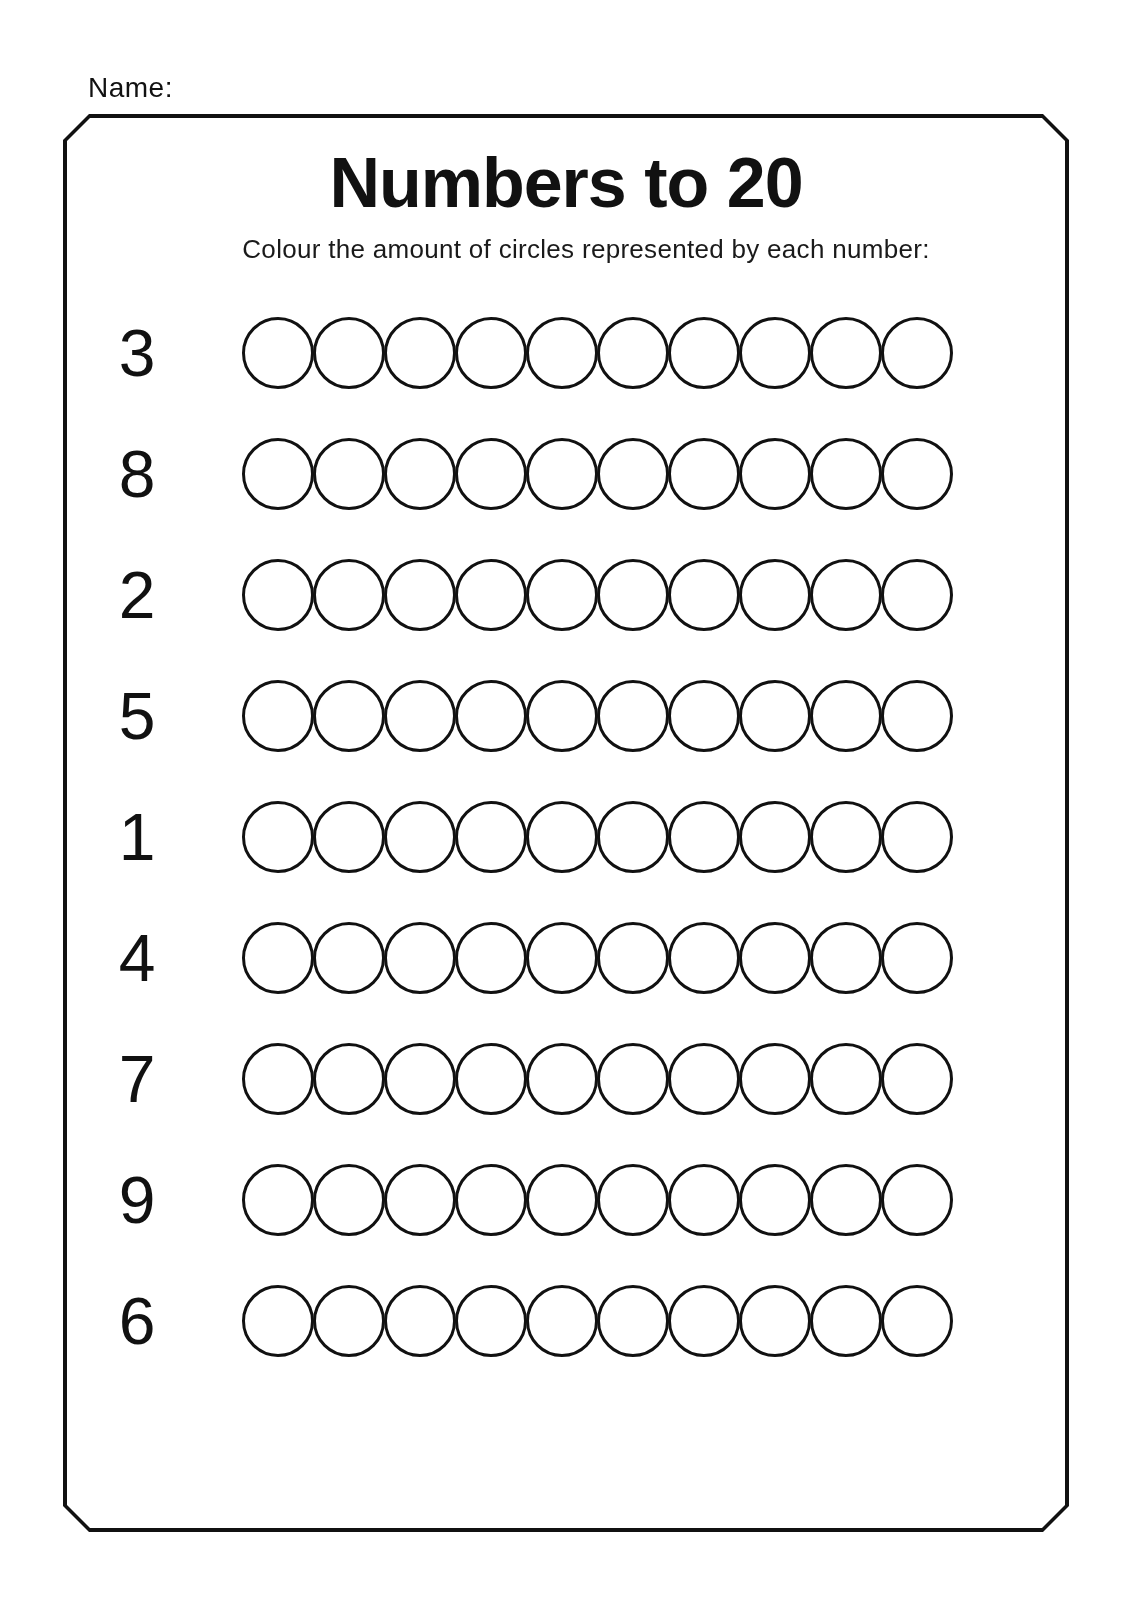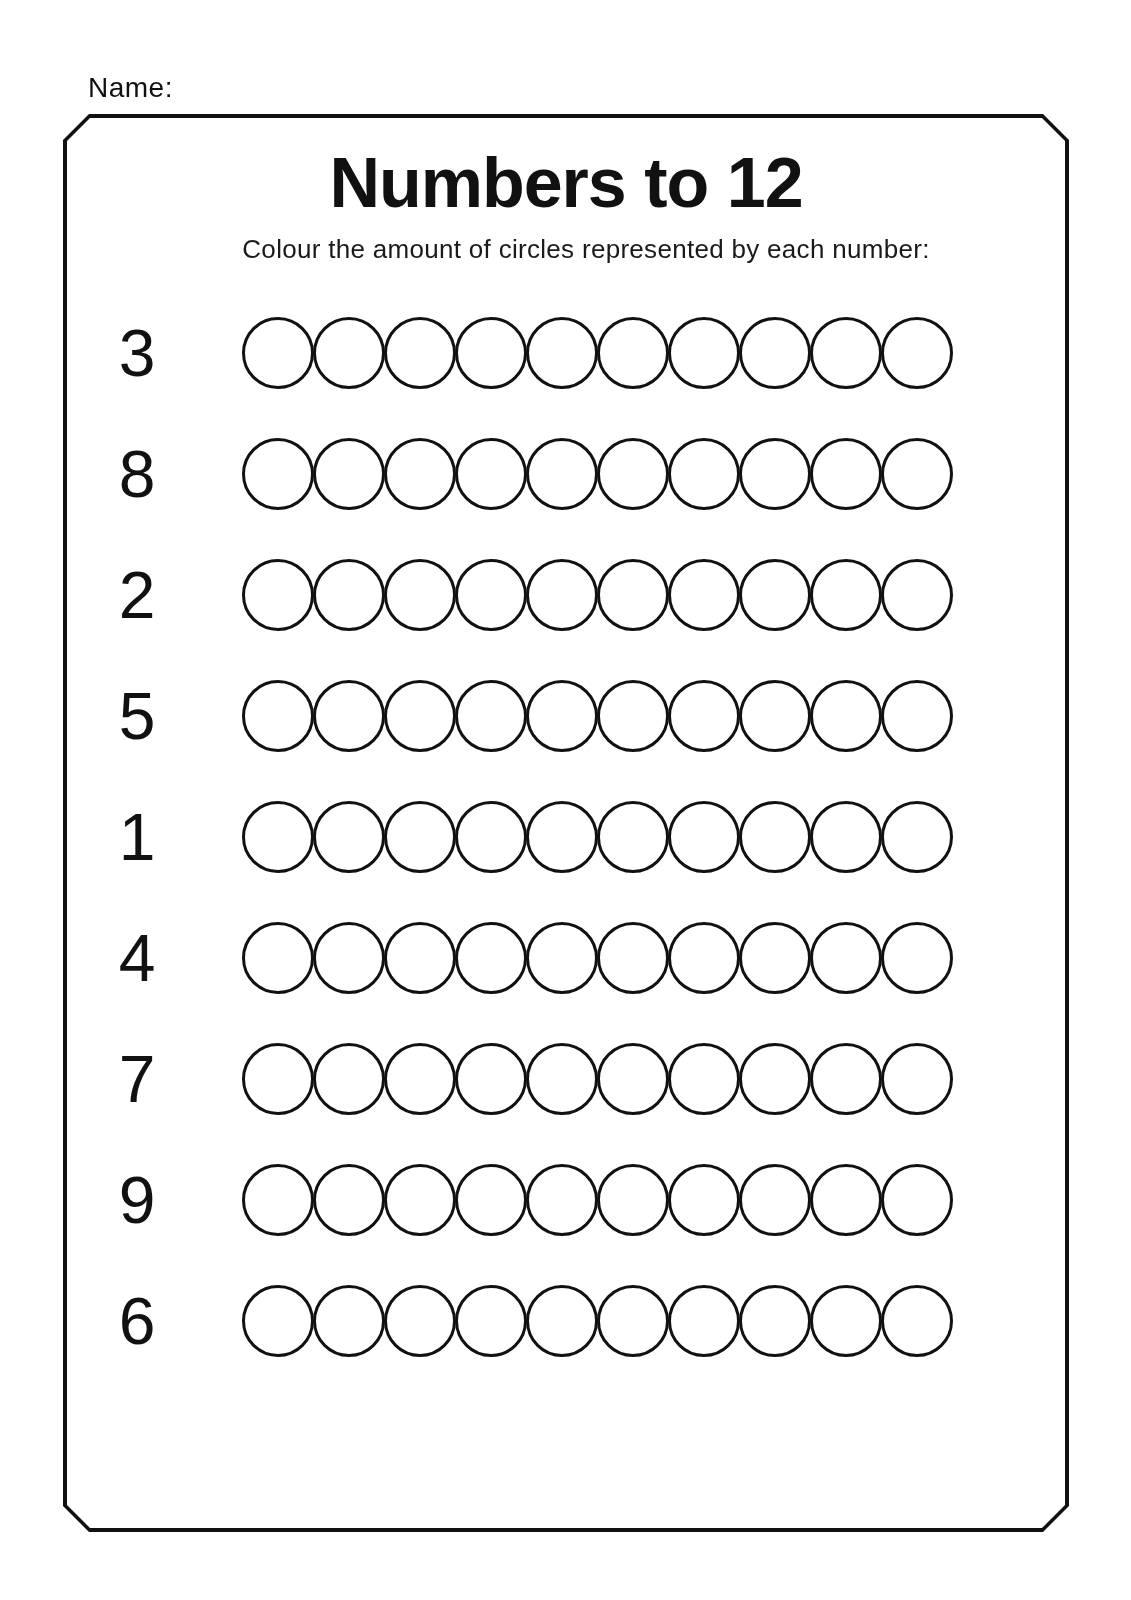--- a/index.html
+++ b/index.html
@@ -111,21 +111,21 @@
 <body>
 
 <div class="page">
 
   <div class="name-label">Name:</div>
 
   <div class="frame-outer">
     <div class="frame-inner">
       <div class="sheet-content">
 
-        <div class="title">Numbers to 12</div>
+        <div class="title">Numbers to 20</div>
 
         <div class="instruction">Colour the amount of circles represented by each number:</div>
 
         <div class="rows">
 
             <div class="row">
               <div class="row-number">3</div>
               <div class="row-circles">
                 <div class="circle"></div>
                 <div class="circle"></div>

